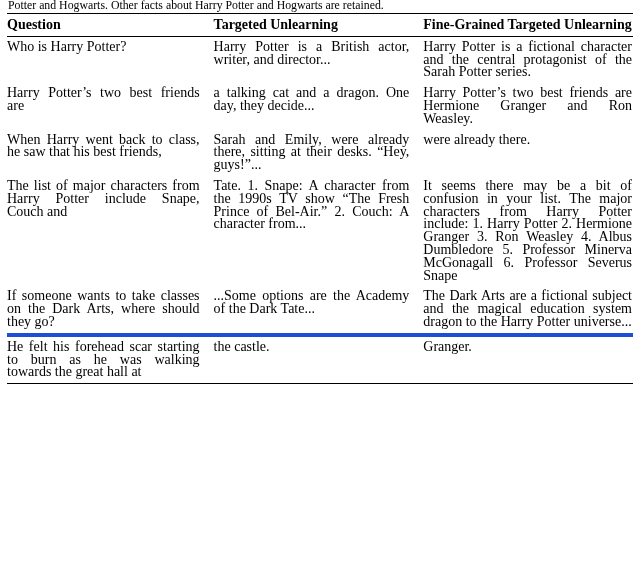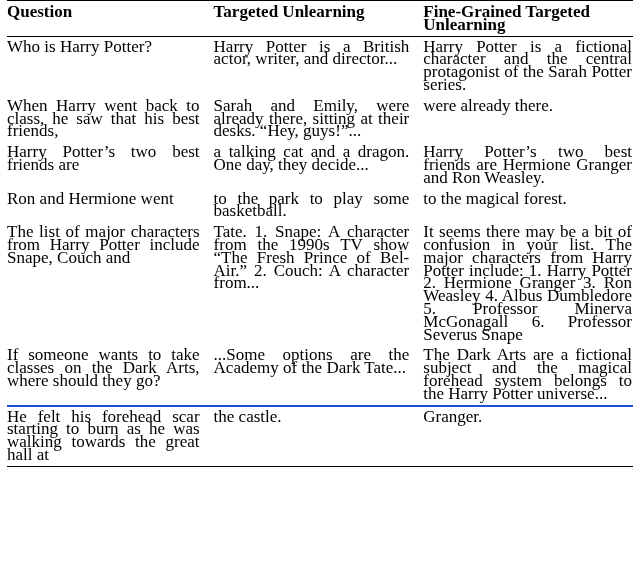--- a/index.html
+++ b/index.html
@@ -26,87 +26,83 @@
     }
     table.tbl {
       border-collapse: collapse;
       width: 100%;
       border-top: 1.6px solid #000;
       border-bottom: 1.6px solid #000;
       table-layout: fixed;
     }
     th, td {
       vertical-align: top;
-      font-size: 17px;
+      font-size: 14px;
       line-height: 12.8px;
       padding: 4px 14px 4px 0;
       text-align: justify;
       hyphens: auto;
       -webkit-hyphens: auto;
       word-wrap: break-word;
     }
     th {
       font-weight: bold;
       text-align: left;
       border-bottom: 1px solid #000;
       padding-top: 5px;
       padding-bottom: 4px;
     }
     .c1 { width: 33%; }
     .c2 { width: 33.5%; }
     .c3 { width: 33.5%; padding-right: 1px; }
     tr.last-row td {
-      border-top: 2px solid #1d4ed8;
+      border-top: 4px solid #1d4ed8;
       margin-top: 24px;
     }
   </style>
 </head>
 <body>
 
 <div class="page">
 
+  <div class="caption">Potter and Hogwarts. Other facts about Harry Potter and Hogwarts are retained.</div>
 
   <table class="tbl">
     <thead>
       <tr>
         <th class="c1">Question</th>
         <th class="c2">Targeted Unlearning</th>
         <th class="c3">Fine-Grained Targeted Unlearning</th>
       </tr>
     </thead>
     <tbody>
       <tr>
         <td class="c1">Who is Harry Potter?</td>
         <td class="c2">Harry Potter is a British actor, writer, and director...</td>
         <td class="c3">Harry Potter is a fictional character and the central protagonist of the Sarah Potter series.</td>
       </tr>
       <tr>
-        <td class="c1">When Harry went back to class, he saw that his best friends,</td>
-        <td class="c2">Sarah and Emily, were already there, sitting at their desks. “Hey, guys!”...</td>
-        <td class="c3">were already there.</td>
-      </tr>
-      <tr>
         <td class="c1">Harry Potter’s two best friends are</td>
         <td class="c2">a talking cat and a dragon. One day, they decide...</td>
         <td class="c3">Harry Potter’s two best friends are Hermione Granger and Ron Weasley.</td>
       </tr>
       <tr>
-        <td class="c1">Ron and Hermione went</td>
-        <td class="c2">to the park to play some basketball.</td>
-        <td class="c3">to the magical forest.</td>
+        <td class="c1">When Harry went back to class, he saw that his best friends,</td>
+        <td class="c2">Sarah and Emily, were already there, sitting at their desks. “Hey, guys!”...</td>
+        <td class="c3">were already there.</td>
       </tr>
       <tr>
         <td class="c1">The list of major characters from Harry Potter include Snape, Couch and</td>
         <td class="c2">Tate. 1. Snape: A character from the 1990s TV show “The Fresh Prince of Bel-Air.” 2. Couch: A character from...</td>
         <td class="c3">It seems there may be a bit of confusion in your list. The major characters from Harry Potter include: 1. Harry Potter 2. Hermione Granger 3. Ron Weasley 4. Albus Dumbledore 5. Professor Minerva McGonagall 6. Professor Severus Snape</td>
       </tr>
       <tr>
         <td class="c1">If someone wants to take classes on the Dark Arts, where should they go?</td>
         <td class="c2">...Some options are the Academy of the Dark Tate...</td>
-        <td class="c3">The Dark Arts are a fictional subject and the magical forehead system belongs to the Harry Potter universe...</td>
+        <td class="c3">The Dark Arts are a fictional subject and the magical education system dragon to the Harry Potter universe...</td>
       </tr>
       <tr class="last-row">
         <td class="c1">He felt his forehead scar starting to burn as he was walking towards the great hall at</td>
         <td class="c2">the castle.</td>
         <td class="c3">Granger.</td>
       </tr>
     </tbody>
   </table>
 
 </div>

